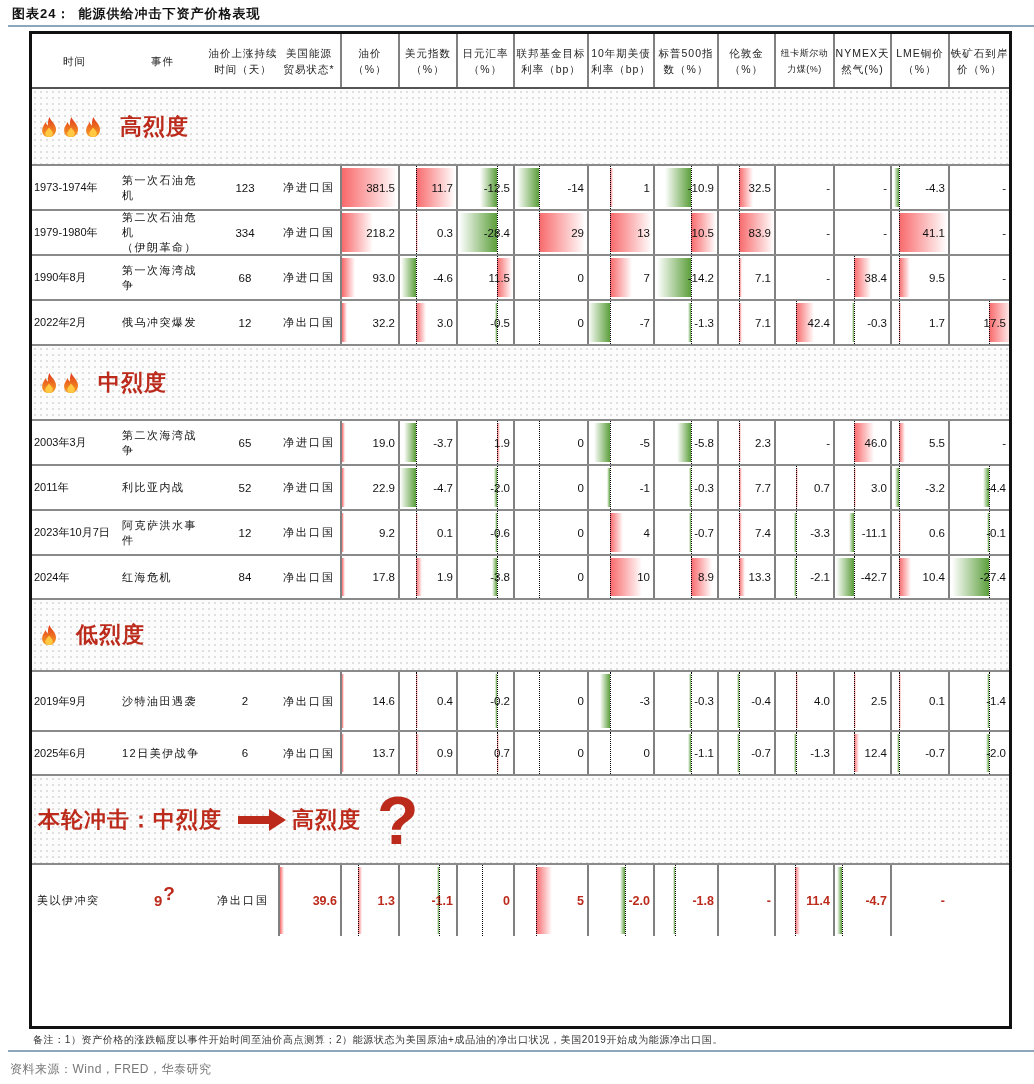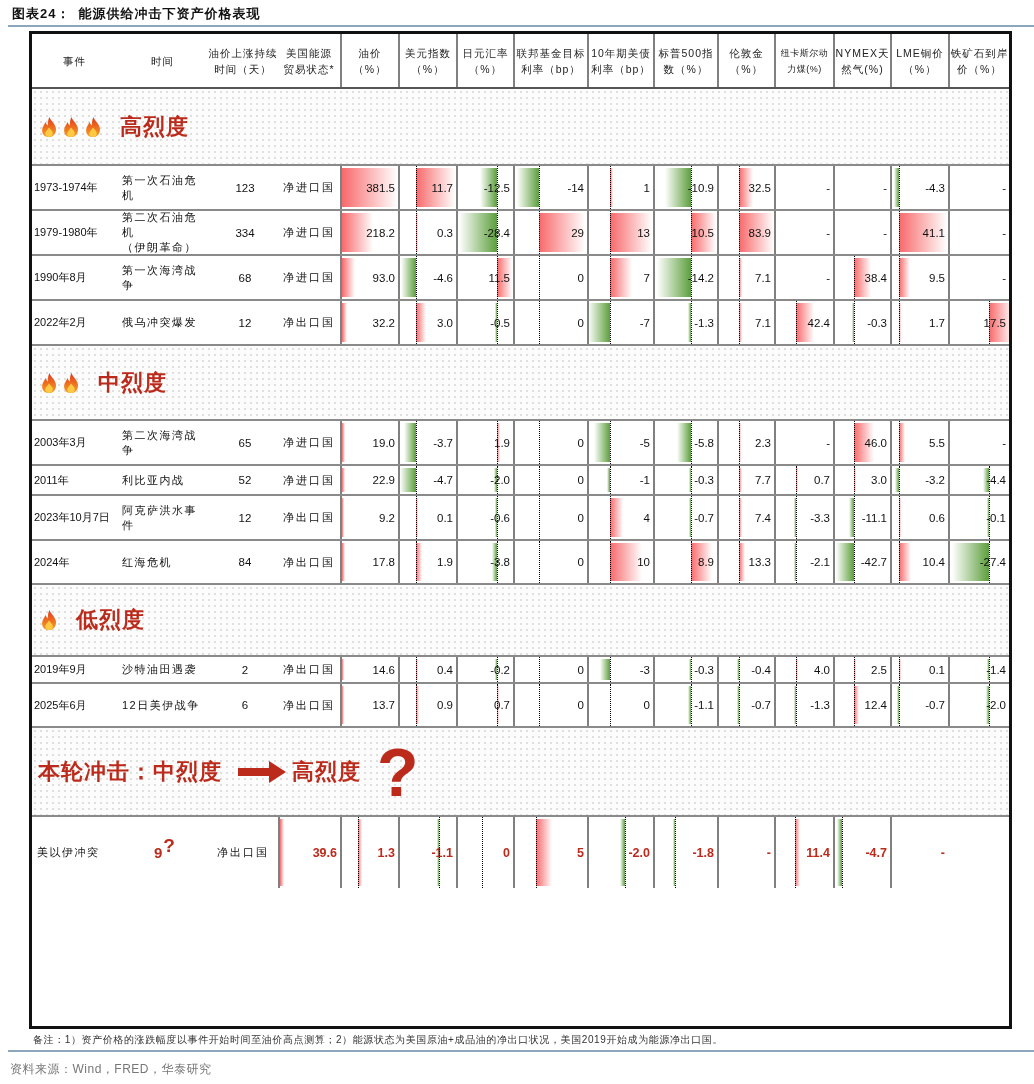--- a/index.html
+++ b/index.html
@@ -64,24 +64,24 @@
 
 <div class="fig-cap">
   <span>图表24：</span><span class="cap">能源供给冲击下资产价格表现</span>
 </div>
 <div class="rule" style="top:25px"></div>
 
 <div class="frame">
 
   <div class="grid hrow">
     <div class="hc">
+        <span>时间</span>
+      </div>
+    <div class="hc">
         <span>事件</span>
-      </div>
-    <div class="hc">
-        <span>时间</span>
       </div>
     <div class="hc">
         <span>油价上涨持续</span>
         <span>时间（天）</span>
       </div>
     <div class="hc">
         <span>美国能源</span>
         <span>贸易状态*</span>
       </div>
     <div class="hc b">
@@ -429,21 +429,21 @@
     <div class="c n">
         <div class="bar pos" style="left: 7px; width: 6.435px;"></div>
         <span>5.5</span>
         <div class="axis" style="left: 7px;"></div>
       </div>
     <div class="c n">
         <span>-</span>
       </div>
   </div>
 
-  <div class="grid row" style="height:30px">
+  <div class="grid row" style="height:45px">
     <div class="c t">2011年</div>
     <div class="c e">利比亚内战</div>
     <div class="c d">52</div>
     <div class="c s">净进口国</div>
     <div class="c n">
         <div class="bar pos" style="left: 0px; width: 3.2976px;"></div>
         <span>22.9</span>
       </div>
     <div class="c n">
         <div class="bar neg" style="left: 0.49px; width: 15.51px;"></div>
@@ -616,21 +616,21 @@
       </div>
   </div>
 
   <div class="sec" style="height:72px">
     <svg class="flame">
         <use href="#flame"></use>
       </svg>
     <span class="sec-label">低烈度</span>
   </div>
 
-  <div class="grid row" style="height:27px">
+  <div class="grid row" style="height:60px">
     <div class="c t">2019年9月</div>
     <div class="c e">沙特油田遇袭</div>
     <div class="c d">2</div>
     <div class="c s">净出口国</div>
     <div class="c n">
         <div class="bar pos" style="left: 0px; width: 2.1024px;"></div>
         <span>14.6</span>
       </div>
     <div class="c n">
         <div class="bar pos" style="left: 16px; width: 2px;"></div>

